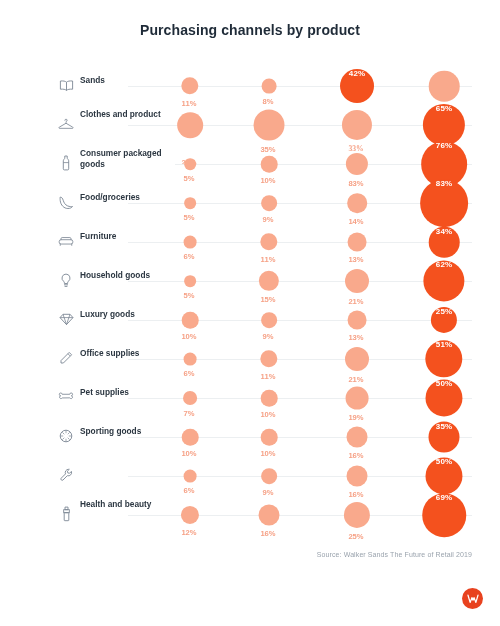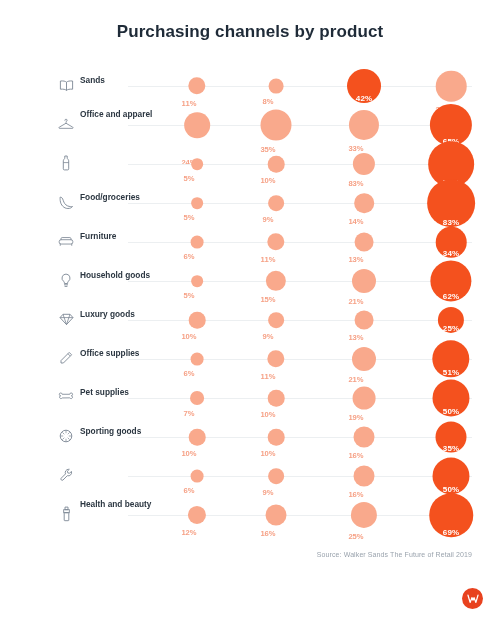--- a/index.html
+++ b/index.html
@@ -9,21 +9,21 @@
     font-family:"Liberation Sans", sans-serif;
     color:#2f3a45;
     overflow:hidden;
     position:relative;
   }
   .chart-wrap{position:relative;width:500px;height:626px;}
 
   .title{
     position:absolute;top:22px;left:0;width:500px;
     text-align:center;
-    font-size:17px;font-weight:bold;letter-spacing:.1px;
+    font-size:14px;font-weight:bold;letter-spacing:.1px;
     color:#1f2b38;
   }
 
   
   .col-headers{
     position:absolute;top:52px;left:0;width:500px;height:14px;
   }
   .col-head{
     position:absolute;top:0;
     font-size:8.2px;font-weight:bold;color:#3c4755;
@@ -56,24 +56,24 @@
     color:#2b3641;
     background:#fff;
     padding-right:3px;
     z-index:2;
   }
   .row-label.two-line{top:2px;}
 
   
   .cell{position:absolute;top:18px;transform:translate(-50%,0);}
   .bubble{
-    position:absolute;left:8px;top:0;
+    position:absolute;left:1px;top:0;
     border-radius:50%;
     transform:translate(-50%,-50%);
-    display:flex;align-items:flex-end;justify-content:center;
+    display:flex;align-items:flex-start;justify-content:center;
     z-index:3;
   }
   .bubble.light{background:#f9a98c;}
   .bubble.dark{background:#f4511e;}
   .bubble .inlabel{
     font-size:8px;font-weight:bold;color:#ffffff;letter-spacing:.1px;
   }
   .cell .outlabel{
     position:absolute;left:0;top:9px;
     transform:translateX(-50%);
@@ -131,47 +131,48 @@
         </div>
       </div>
       <div class="row">
         <div class="row-rule"></div>
         <div class="row-icon">
           <svg width="17" height="12" viewBox="0 0 17 12">
             <path d="M8.5 5.2c0-1 .2-1.5.2-1.9a1.2 1.2 0 1 0-1.4-1.2" fill="none" stroke="currentColor" stroke-width="0.9" stroke-linecap="round"></path>
             <path d="M8.5 5.2 1.3 9.4c-.6.4-.4 1.2.3 1.2h13.8c.7 0 .9-.8.3-1.2L8.5 5.2z" fill="none" stroke="currentColor" stroke-width="0.9" stroke-linejoin="round"></path>
           </svg>
         </div>
-        <div class="row-label two-line">Office and apparel</div>
+        <div class="row-label two-line">Clothes and product</div>
         <div class="cell" style="left: 189px;">
           <div class="outlabel" style="top: 33px;">24%</div>
           <div class="bubble light" style="width: 25.6707px; height: 25.6707px;"></div>
         </div>
         <div class="cell" style="left: 268px;">
           <div class="outlabel" style="top: 19.5001px;">35%</div>
           <div class="bubble light" style="width: 31.0003px; height: 31.0003px;"></div>
         </div>
         <div class="cell" style="left: 356px;">
-          <div class="outlabel" style="top: 19px;">33%</div>
+          <div class="outlabel" style="top: 19px; font-family: Liberation Serif, serif;">33%</div>
           <div class="bubble light" style="width: 30.1015px; height: 30.1015px;"></div>
         </div>
         <div class="cell" style="left: 443px;">
           <div class="bubble dark" style="width: 42.2462px; height: 42.2462px;">
             <span class="inlabel">65%</span>
           </div>
         </div>
       </div>
       <div class="row">
         <div class="row-rule"></div>
         <div class="row-icon">
           <svg width="10" height="16" viewBox="0 0 10 16">
             <path d="M3.8 1h2.4v2.1c0 .7 1.5 1.4 1.5 2.7v8c0 .7-.4 1.1-1 1.1H3.3c-.6 0-1-.4-1-1.1v-8c0-1.3 1.5-2 1.5-2.7V1z" fill="none" stroke="currentColor" stroke-width="0.9" stroke-linejoin="round"></path>
             <path d="M2.3 7.6h5.4" fill="none" stroke="currentColor" stroke-width="0.8"></path>
           </svg>
         </div>
+        <div class="row-label two-line">Consumer packaged goods</div>
         <div class="cell" style="left: 189px;">
           <div class="outlabel" style="top: 9.8585px;">5%</div>
           <div class="bubble light" style="width: 11.717px; height: 11.717px;"></div>
         </div>
         <div class="cell" style="left: 268px;">
           <div class="outlabel" style="top: 12.2852px;">10%</div>
           <div class="bubble light" style="width: 16.5703px; height: 16.5703px;"></div>
         </div>
         <div class="cell" style="left: 356px;">
           <div class="outlabel" style="top: 15.1157px;">83%</div>

